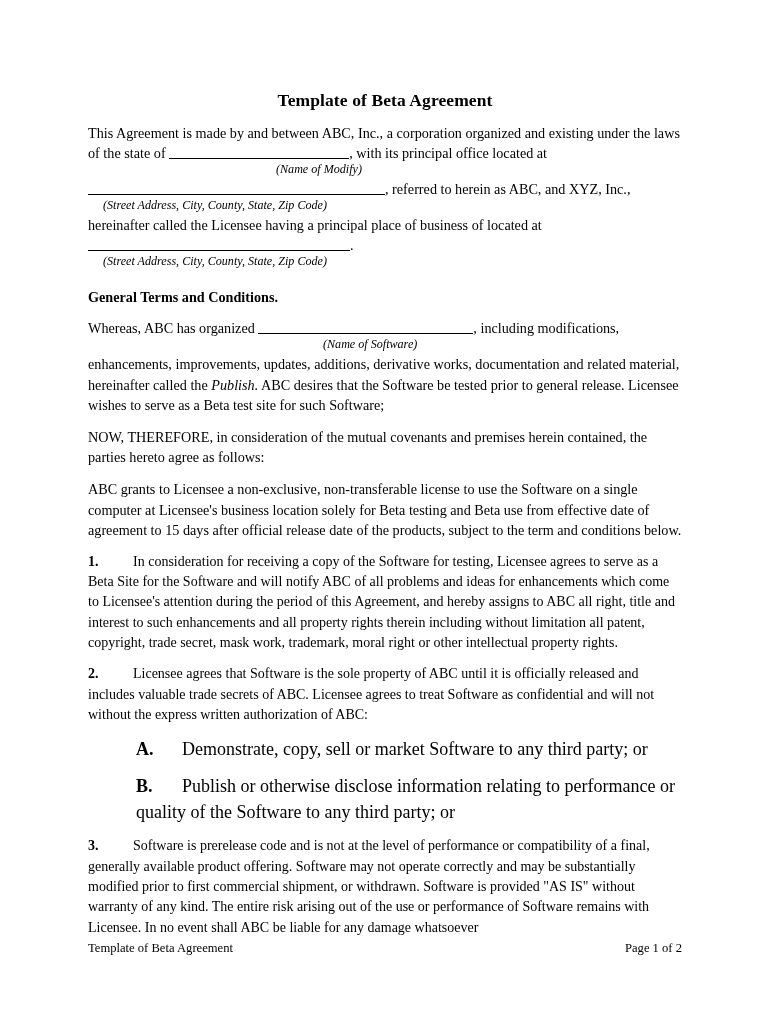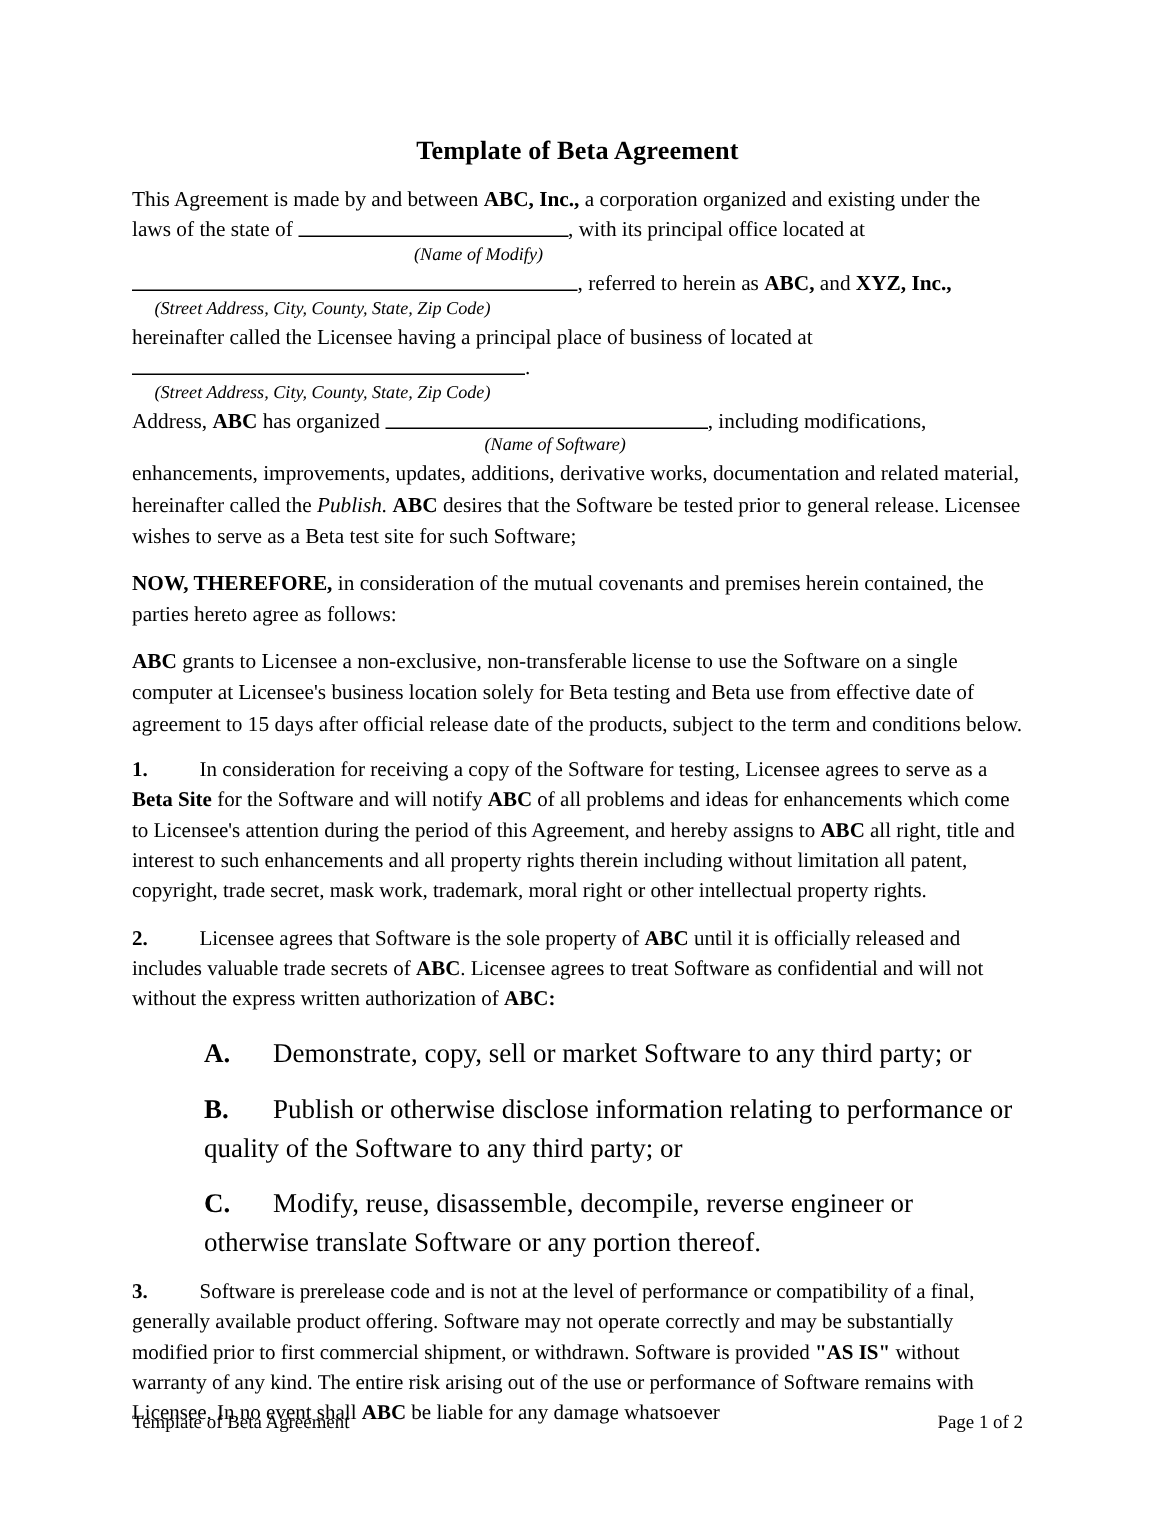--- a/index.html
+++ b/index.html
@@ -38,21 +38,21 @@
   }
   p.para {
     font-size: 14.2px;
     line-height: 1.45;
     margin: 0 0 11px 0;
     text-align: left;
   }
   p.tight {
     margin-bottom: 0;
   }
-  .b { font-weight: bold; margin-top: 36px; }
+  .b { font-weight: normal; margin-top: 36px; }
   .i { font-style: italic; }
 
   
   .rule {
     display: inline-block;
     border-bottom: 1px solid #000;
     height: 0.92em;
     vertical-align: baseline;
     margin-bottom: -1px;
   }
@@ -138,23 +138,24 @@
     </p>
     <div class="caption-row cap-addr1">(Street Address, City, County, State, Zip Code)</div>
 
     <p class="para tight">hereinafter called the Licensee having a principal place of business of located at</p>
 
     <p class="para tight">
       <span class="rule rule-addr2"></span><span>.</span>
     </p>
     <div class="caption-row cap-addr2">(Street Address, City, County, State, Zip Code)</div>
 
+    <p class="section-head">General Terms and Conditions.</p>
 
     <p class="para tight">
-      <span>Address, </span><span class="b">ABC</span><span> has organized </span><span class="rule rule-software"></span><span>, including modifications,</span>
+      <span>Whereas, </span><span class="b">ABC</span><span> has organized </span><span class="rule rule-software"></span><span>, including modifications,</span>
     </p>
     <div class="caption-row cap-software">(Name of Software)</div>
 
     <p class="para">
       <span>enhancements, improvements, updates, additions, derivative works, documentation and related material, hereinafter called the </span><span class="i">Publish.</span><span> </span><span class="b">ABC</span><span> desires that the Software be tested prior to general release. Licensee wishes to serve as a Beta test site for such Software;</span>
     </p>
 
     <p class="para">
       <span class="b">NOW, THEREFORE,</span><span> in consideration of the mutual covenants and premises herein contained, the parties hereto agree as follows:</span>
     </p>
@@ -170,23 +171,20 @@
     <p class="clause">
       <span class="marker">2.</span><span>Licensee agrees that Software is the sole property of </span><span class="b">ABC</span><span> until it is officially released and includes valuable trade secrets of </span><span class="b">ABC</span><span>. Licensee agrees to treat Software as confidential and will not without the express written authorization of </span><span class="b">ABC:</span>
     </p>
 
     <p class="subclause">
       <span class="marker">A.</span><span>Demonstrate, copy, sell or market Software to any third party; or</span>
     </p>
     <p class="subclause">
       <span class="marker">B.</span><span>Publish or otherwise disclose information relating to performance or quality of the Software to any third party; or</span>
     </p>
-    <p class="subclause">
-      <span class="marker">C.</span><span>Modify, reuse, disassemble, decompile, reverse engineer or otherwise translate Software or any portion thereof.</span>
-    </p>
 
     <p class="clause">
       <span class="marker">3.</span><span>Software is prerelease code and is not at the level of performance or compatibility of a final, generally available product offering. Software may not operate correctly and may be substantially modified prior to first commercial shipment, or withdrawn. Software is provided </span><span class="b">"AS IS"</span><span> without warranty of any kind. The entire risk arising out of the use or performance of Software remains with Licensee. In no event shall </span><span class="b">ABC</span><span> be liable for any damage whatsoever</span>
     </p>
 
   </div>
 
   <div class="footer">
     <span>Template of Beta Agreement</span>
     <span>Page 1 of 2</span>

